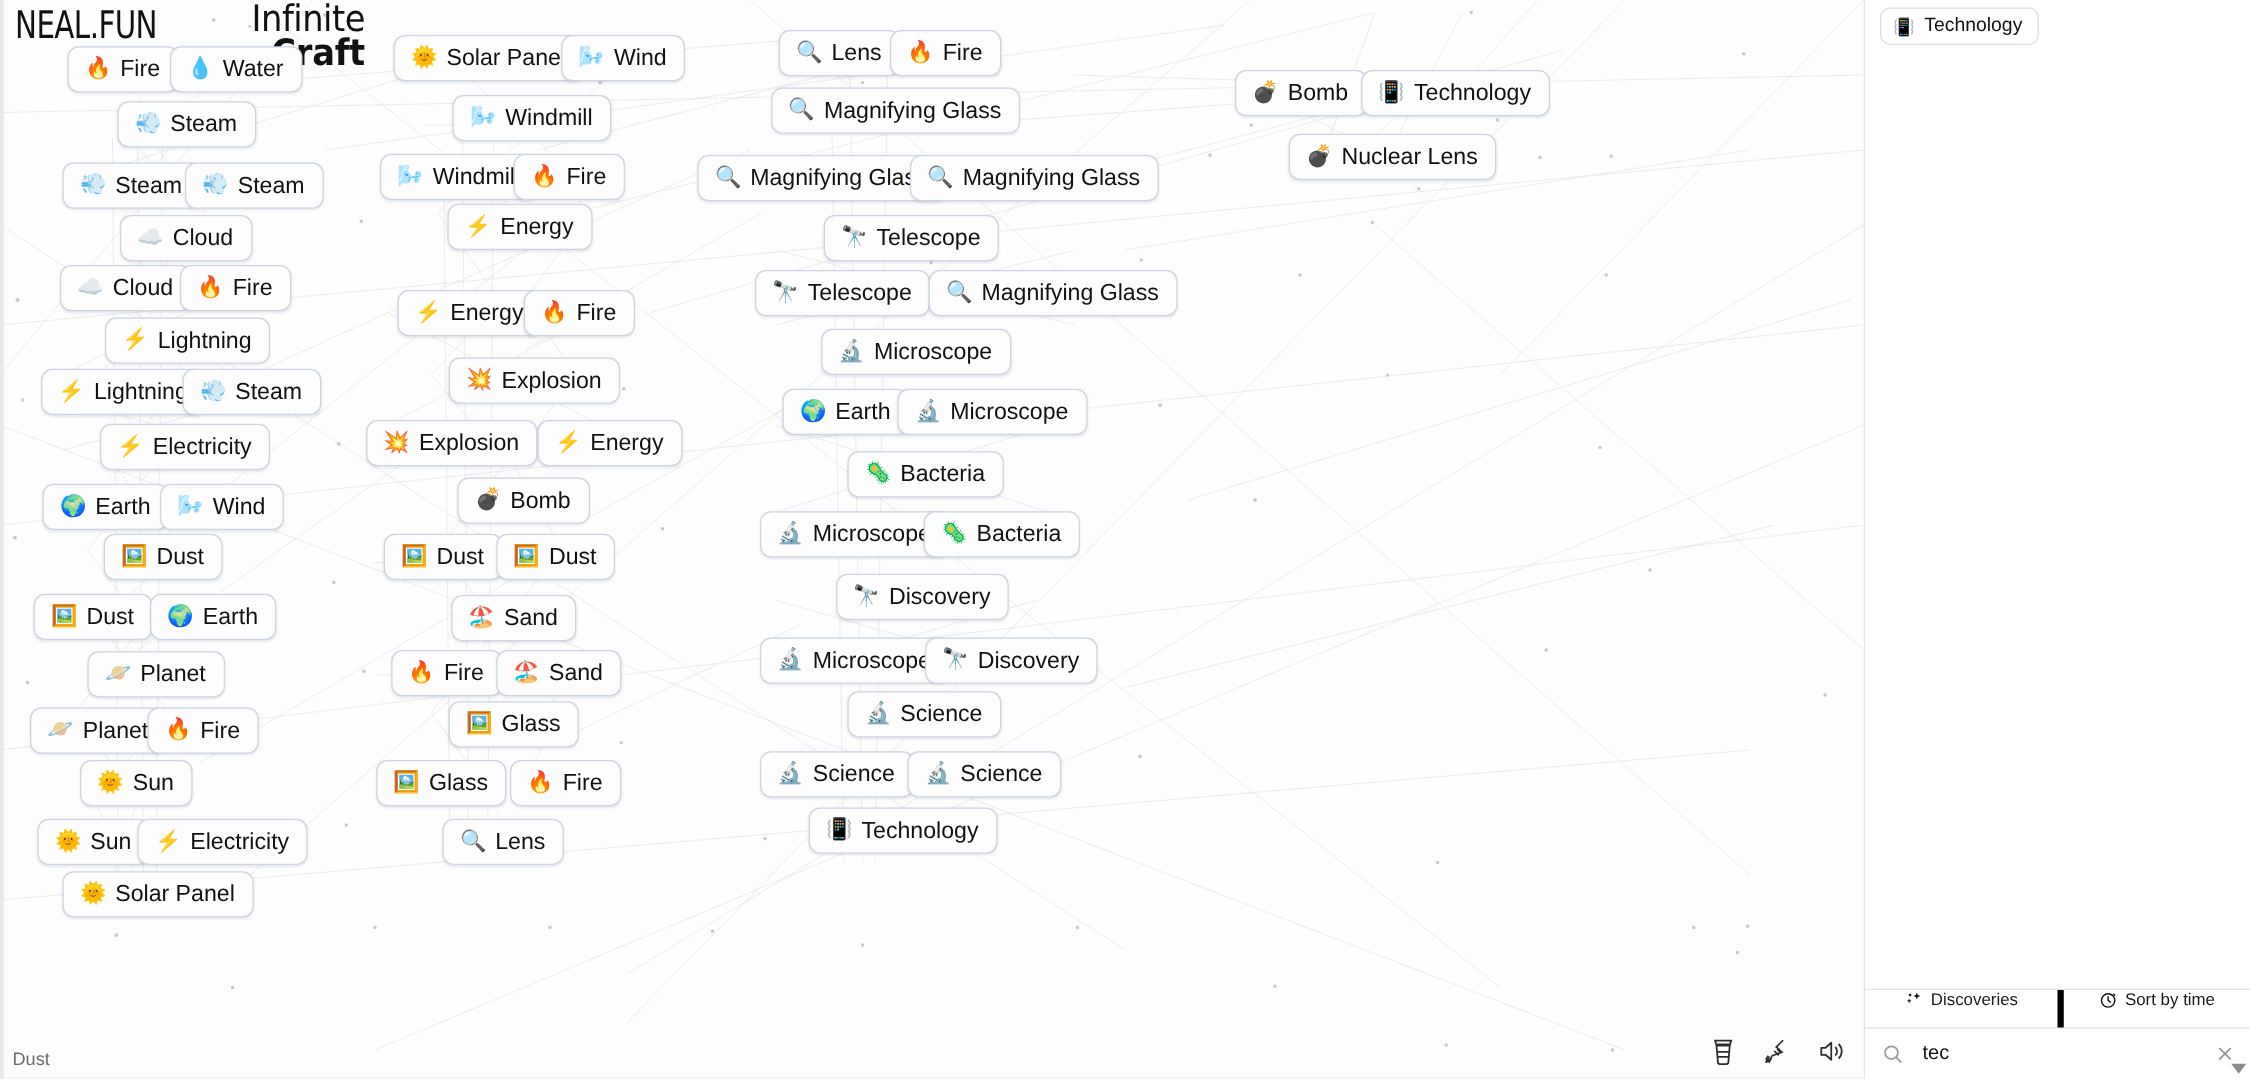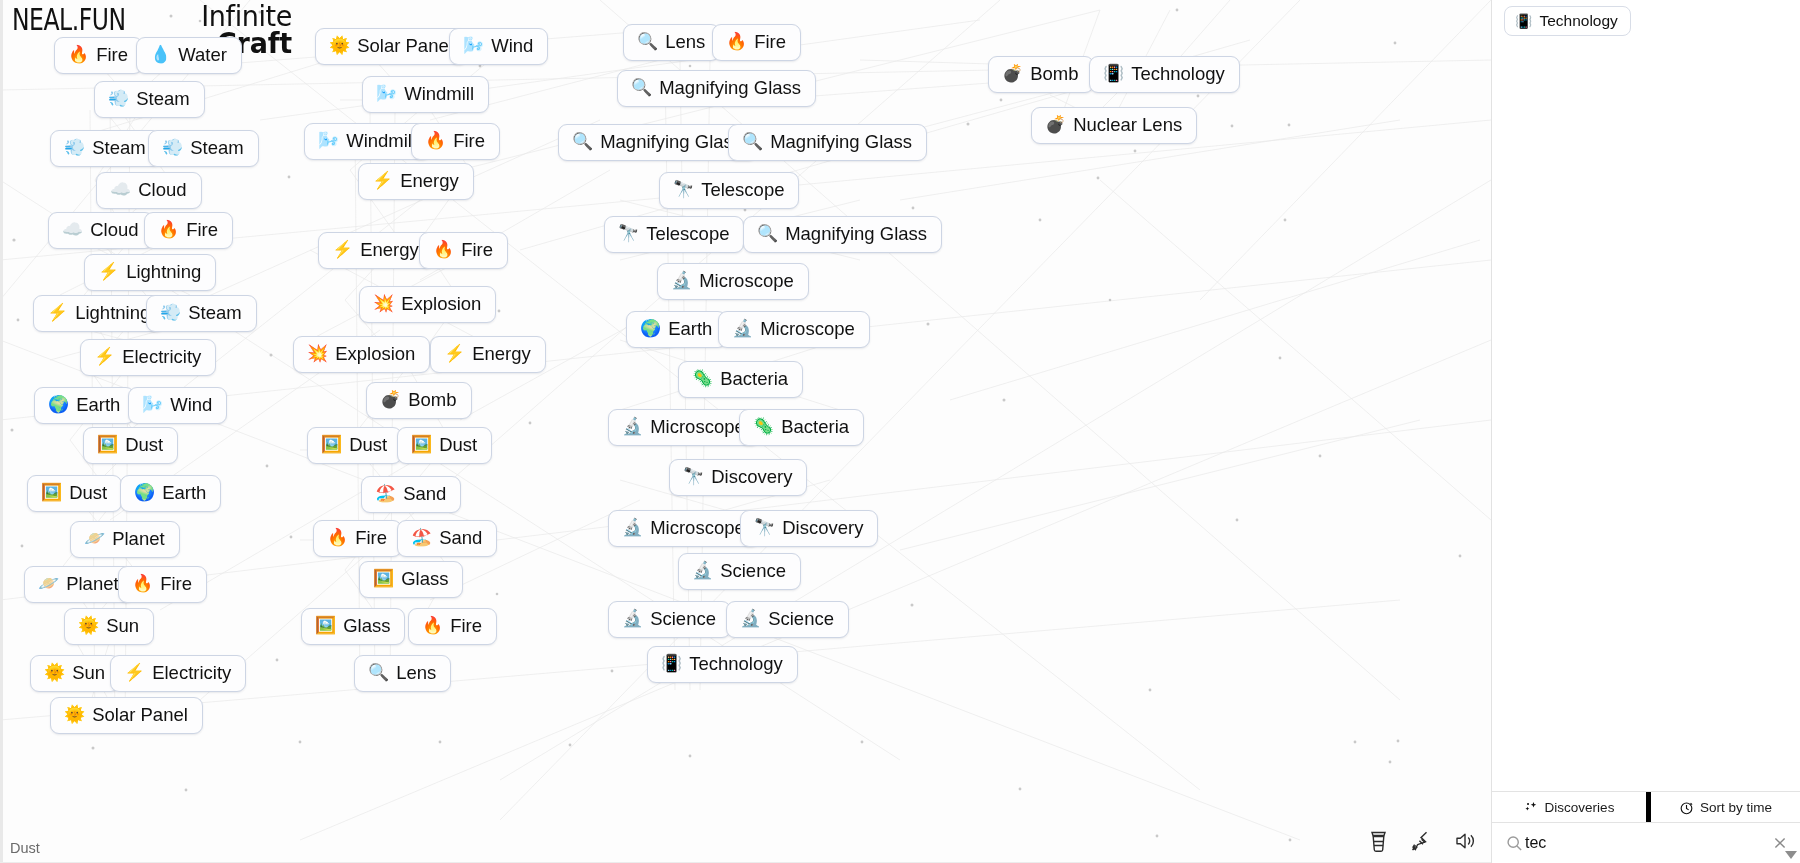--- a/index.html
+++ b/index.html
@@ -146,33 +146,33 @@
 
   #side-filters {
     display: flex;
     border-top: 1px solid #e3e3e3;
     border-bottom: 1px solid #e3e3e3;
     height: 32px;
     flex: 0 0 auto;
   }
   #side-filters .f {
     flex: 1 1 50%;
-    display: flex; align-items: center; justify-content: center; gap: 6px;
+    display: flex; align-items: flex-start; justify-content: center; gap: 6px;
     font-size: 13.5px;
     color: #1a1a1a;
     cursor: pointer;
   }
   #side-filters .f + .f { border-left: 5px solid #000000; }
   #side-filters .f .gi { display: inline-flex; }
 
   #side-search {
     flex: 0 0 auto;
     height: 40px;
     display: flex; align-items: center;
-    gap: 2px;
+    gap: 15px;
     padding: 0 12px 0 14px;
     position: relative;
     justify-content: space-between;
   }
   #side-search .mag { flex: 0 0 auto; display: flex; color: #9b9b9b; }
   #search-wrap { flex: 1 1 auto; display: flex; align-items: center; position: relative; }
   #search-input {
     width: 100%;
     border: none; outline: none;
     font-family: "Liberation Sans", sans-serif;

